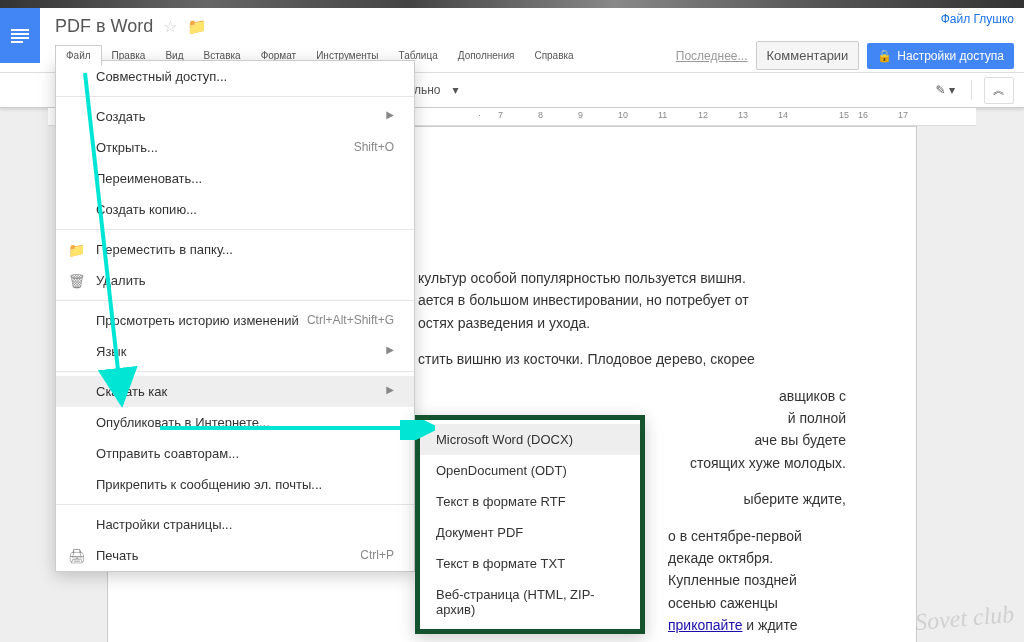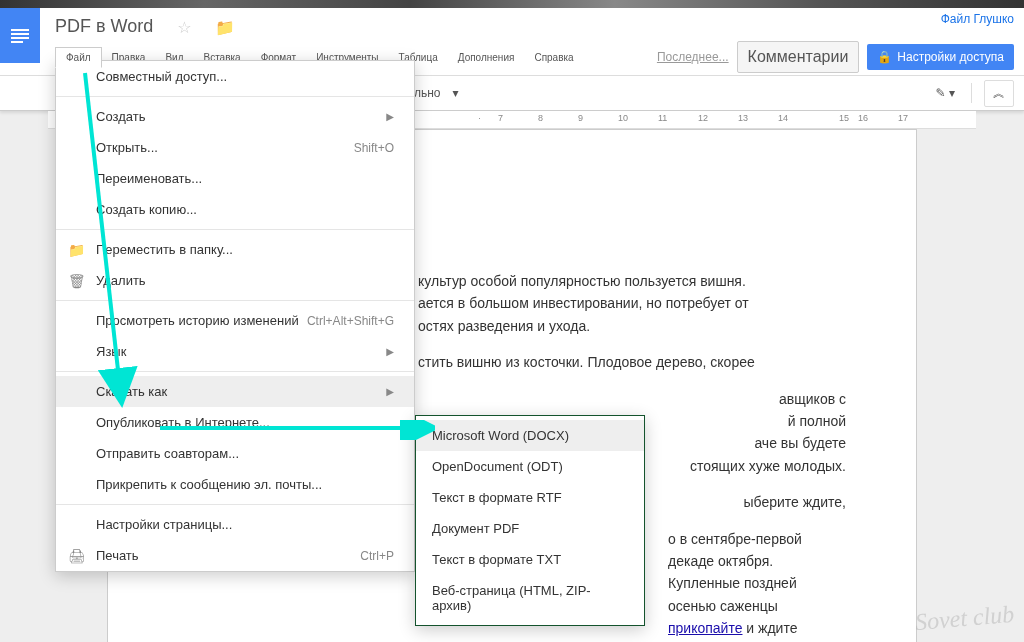--- a/index.html
+++ b/index.html
@@ -1,52 +1,52 @@
 <!DOCTYPE html>
 <html><head>
 <meta charset="utf-8">
 <style>
 * { margin: 0; padding: 0; box-sizing: border-box; font-family: Arial, sans-serif; }
 body { background: #eee; width: 1024px; height: 642px; overflow: hidden; position: relative; }
 .header-strip { height: 8px; background: linear-gradient(90deg, #333 0%, #666 20%, #444 40%, #888 60%, #555 80%, #333 100%); }
 .app-header { background: #fff; padding: 8px 0 0 0; position: relative; }
 .docs-icon { width: 40px; height: 55px; background: #4285f4; position: absolute; left: 0; top: 0; display: flex; align-items: center; justify-content: center; }
 .docs-icon svg { width: 24px; height: 24px; fill: #fff; }
-.title-row { margin-left: 55px; display: flex; align-items: flex-end; gap: 24px; }
+.title-row { margin-left: 55px; display: flex; align-items: center; gap: 10px; }
 .doc-title { font-size: 18px; color: #555; }
 .star-icon { color: #ccc; font-size: 16px; }
 .folder-icon { color: #aaa; font-size: 16px; }
 .user-name { position: absolute; right: 10px; top: 4px; font-size: 12px; color: #1a73e8; }
 .menu-row { margin-left: 55px; display: flex; align-items: center; gap: 0; padding: 4px 0 2px 0; }
 .menu-item { font-size: 10px; color: #555; padding: 4px 10px; cursor: pointer; }
 .menu-item.active { border: 1px solid #ccc; border-bottom: 1px solid #fff; background: #fff; position: relative; z-index: 101; }
 .menu-right { margin-left: auto; display: flex; gap: 8px; align-items: center; padding-right: 10px; }
 .menu-recent { font-size: 12px; color: #999; text-decoration: underline; }
-.btn-comments { font-size: 16px; padding: 6px 10px; border: 1px solid #ccc; background: #f5f5f5; border-radius: 2px; color: #555; }
+.btn-comments { font-size: 13px; padding: 6px 10px; border: 1px solid #ccc; background: #f5f5f5; border-radius: 2px; color: #555; }
 .btn-share { font-size: 12px; padding: 6px 10px; background: #4285f4; color: #fff; border: none; border-radius: 2px; display: flex; align-items: center; gap: 5px; }
 .toolbar { background: #fff; border-top: 1px solid #ddd; border-bottom: 1px solid #ccc; height: 36px; display: flex; align-items: center; padding: 0 10px 0 55px; font-size: 12px; color: #555; gap: 12px; box-shadow: 0 2px 3px rgba(0,0,0,0.1); }
 .toolbar .sep { width: 1px; height: 20px; background: #ddd; }
 .tb-btn { cursor: pointer; padding: 2px 4px; }
 .tb-more { font-size: 12px; color: #555; }
 .tb-pencil { margin-left: auto; }
 .tb-chevron { padding: 4px 8px; border: 1px solid #ddd; border-radius: 2px; }
 .ruler { background: #fff; height: 18px; margin: 0 48px 0 48px; border-bottom: 1px solid #ddd; position: relative; font-size: 9px; color: #888; }
 .ruler span { position: absolute; top: 2px; }
 .doc-area { background: #eee; display: flex; justify-content: center; padding-top: 0; }
 .page { background: #fff; width: 810px; min-height: 800px; border: 1px solid #ccc; padding: 140px 70px 40px 90px; font-size: 14px; color: #333; line-height: 1.6; }
 .page p { margin-bottom: 14px; }
 .page .link { color: #1a0dab; text-decoration: underline; }
 .dropdown { position: absolute; left: 55px; top: 60px; width: 360px; background: #fff; border: 1px solid #ccc; box-shadow: 0 4px 16px rgba(0,0,0,0.2); z-index: 100; font-size: 13px; color: #333; }
-.dd-item { padding: 8px 20px 8px 40px; display: flex; justify-content: space-between; align-items: center; cursor: pointer; position: relative; }
+.dd-item { padding: 8px 20px 8px 40px; display: flex; justify-content: space-between; align-items: flex-start; cursor: pointer; position: relative; }
 .dd-item:hover, .dd-item.hover { background: #eee; }
 .dd-item .shortcut { color: #888; font-size: 12px; }
 .dd-item .arrow { color: #888; font-size: 10px; }
 .dd-sep { height: 1px; background: #e5e5e5; margin: 4px 0; }
 .dd-icon { position: absolute; left: 12px; color: #888; font-size: 14px; }
-.submenu { position: absolute; left: 415px; top: 415px; width: 230px; background: #fff; border: 1px solid #14532d; box-shadow: 0 4px 16px rgba(0,0,0,0.2); z-index: 102; font-size: 13px; color: #333; padding: 4px 0; }
+.submenu { position: absolute; left: 415px; top: 415px; width: 230px; background: #fff; border: 5px solid #14532d; box-shadow: 0 4px 16px rgba(0,0,0,0.2); z-index: 102; font-size: 13px; color: #333; padding: 4px 0; }
 .sub-item { padding: 8px 16px; cursor: pointer; }
 .sub-item:hover, .sub-item.hover { background: #eee; }
 .cyan-arrow-1 { position: absolute; left: 80px; top: 68px; z-index: 200; pointer-events: none; }
 .cyan-arrow-2 { position: absolute; left: 155px; top: 420px; z-index: 200; pointer-events: none; }
 .watermark { position: absolute; right: 10px; bottom: 10px; font-size: 24px; color: rgba(180,180,180,0.5); font-style: italic; font-family: cursive; transform: rotate(-5deg); }
 </style>
 </head>
 <body>
 
 <div class="header-strip"></div>

